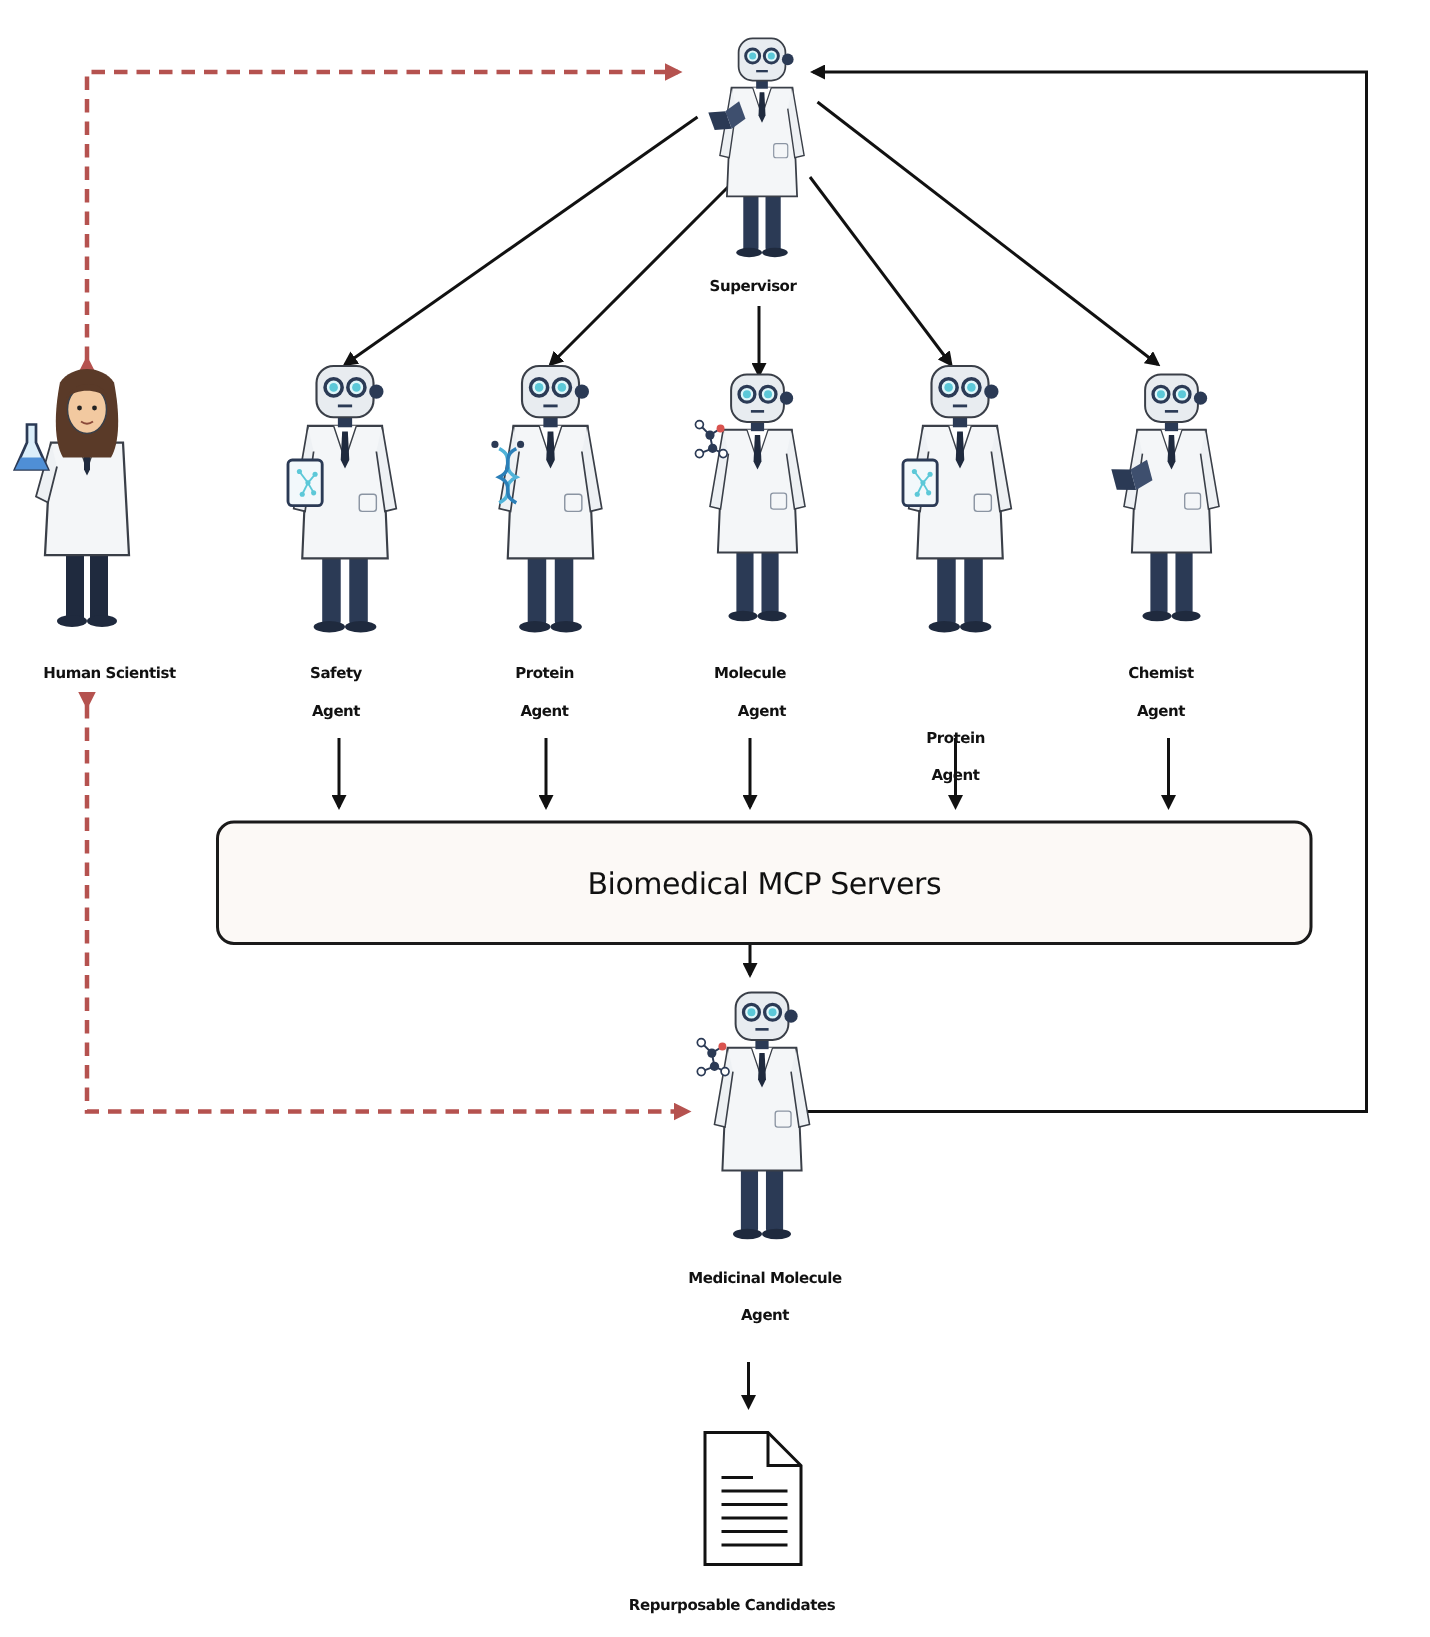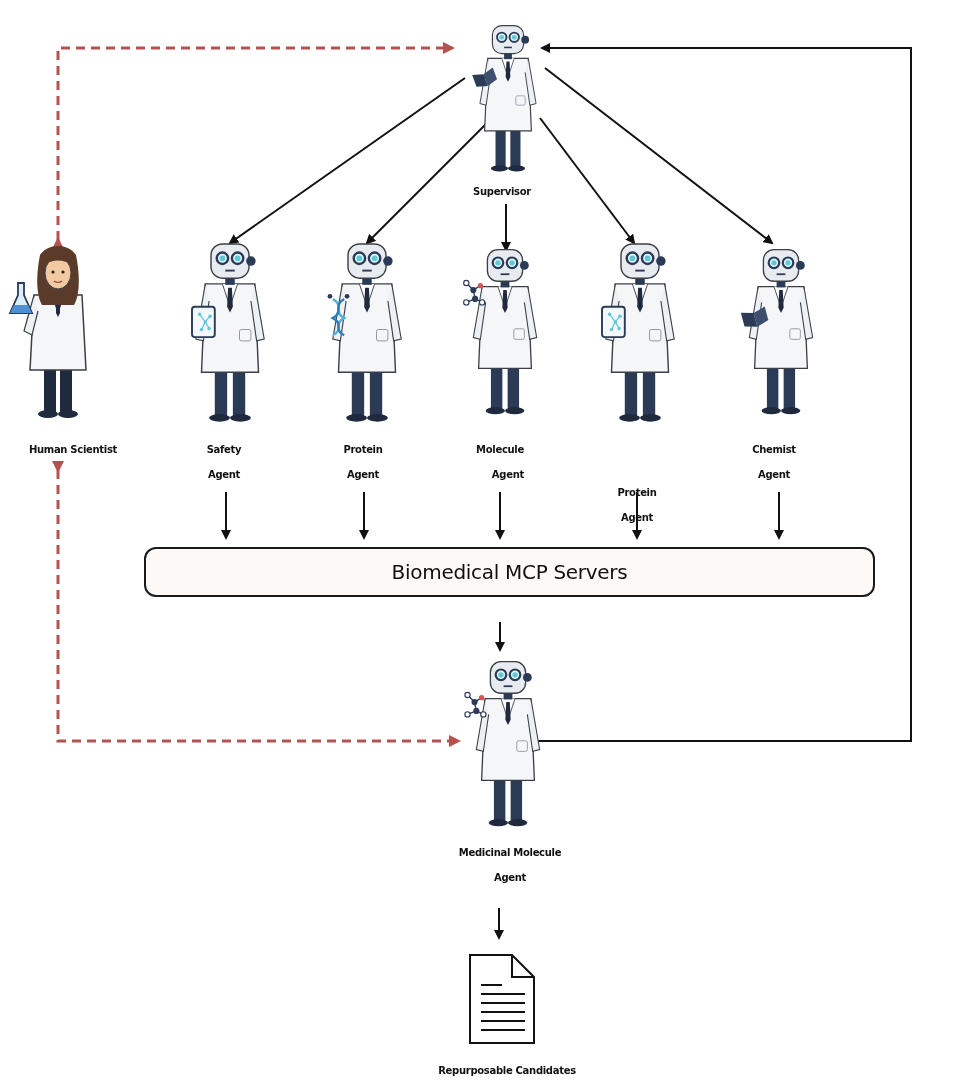--- a/index.html
+++ b/index.html
@@ -3,21 +3,21 @@
 <meta charset="utf-8">
 <style>
   html, body { margin: 0; padding: 0; background: #ffffff; }
   body { width: 953px; height: 1091px; position: relative; overflow: hidden;
          font-family: "DejaVu Sans", sans-serif; color: #111; }
   #diagram { position: absolute; left: 0; top: 0; width: 953px; height: 1091px; }
   .label { position: absolute; text-align: center; font-family: "DejaVu Sans", sans-serif;
            font-weight: bold; font-size: 10px; line-height: 25px; color: #111;
            transform: translateX(-50%); white-space: nowrap; letter-spacing: -0.3px; }
   .label span { display: block; }
-  .mcp-box { position: absolute; left: 144px; top: 547px; width: 731px; height: 50px;
+  .mcp-box { position: absolute; left: 144px; top: 547px; width: 731px; height: 83px;
              border: 2px solid #1a1a1a; border-radius: 12px; background: #fcf9f6;
              box-sizing: border-box; display: flex; align-items: center; justify-content: center; }
   .mcp-box span { font-family: "DejaVu Sans", sans-serif; font-size: 20px; color: #111; letter-spacing: -0.3px; }
 </style>
 </head>
 <body>
 
 <svg id="diagram" viewBox="0 0 953 1091" xmlns="http://www.w3.org/2000/svg">
   <defs>
     <marker id="ah" markerWidth="10" markerHeight="10" refX="8" refY="5" orient="auto" markerUnits="userSpaceOnUse">
@@ -227,15 +227,15 @@
 
 <div class="mcp-box">
   <span>Biomedical MCP Servers</span>
 </div>
 
 <div class="label" style="left:510px; top:840px;">
   <span>Medicinal Molecule</span>
   <span>Agent</span>
 </div>
 
-<div class="label" style="left:507px; top:1058px;">
+<div class="label" style="left:488px; top:1058px;">
   <span>Repurposable Candidates</span>
 </div>
 
 </body></html>

